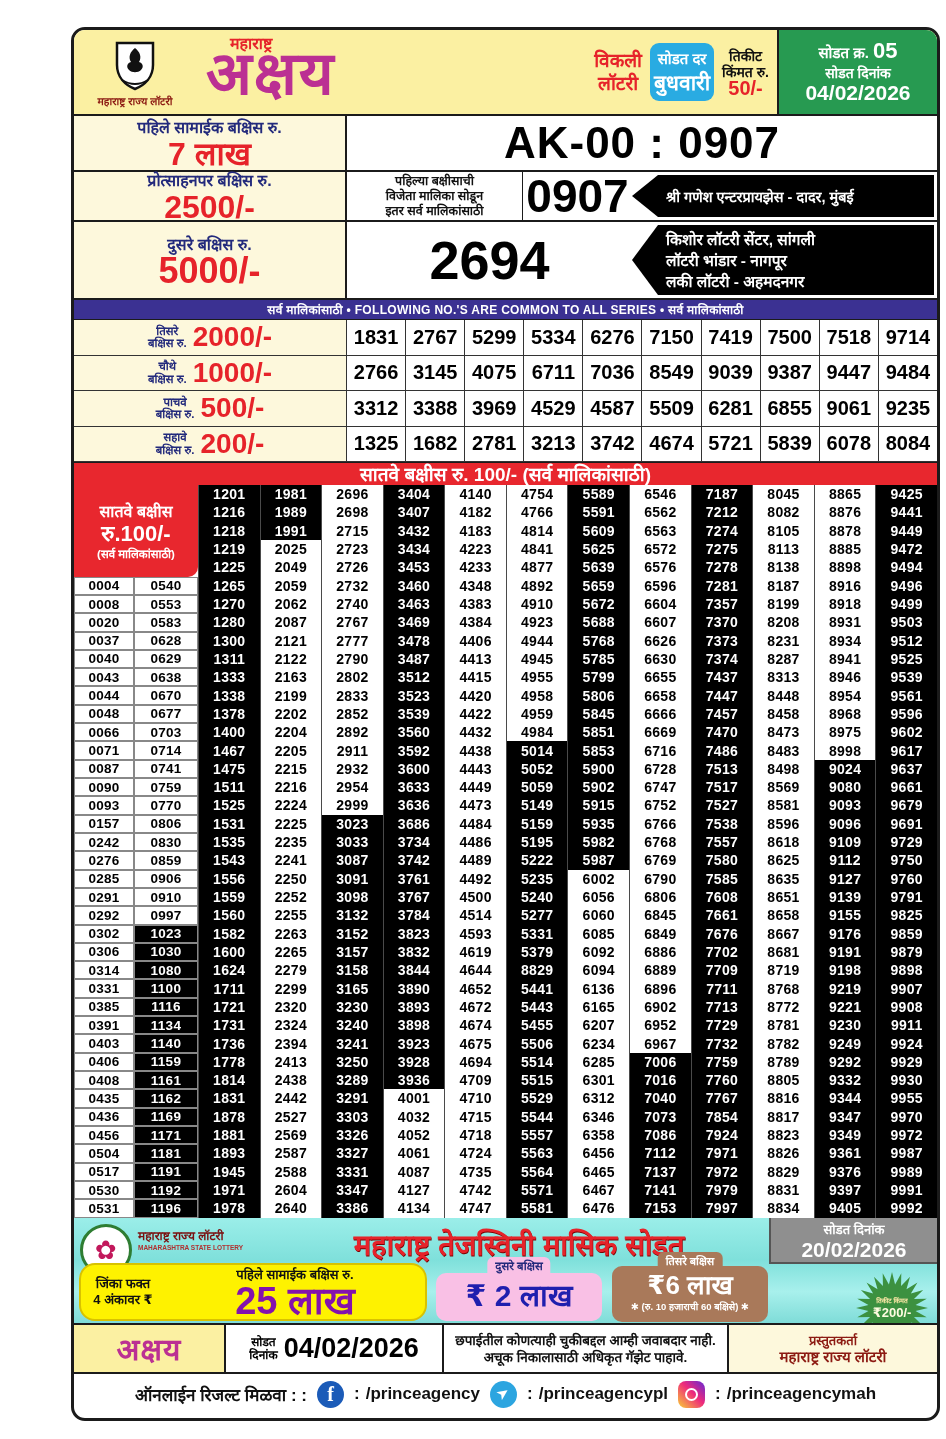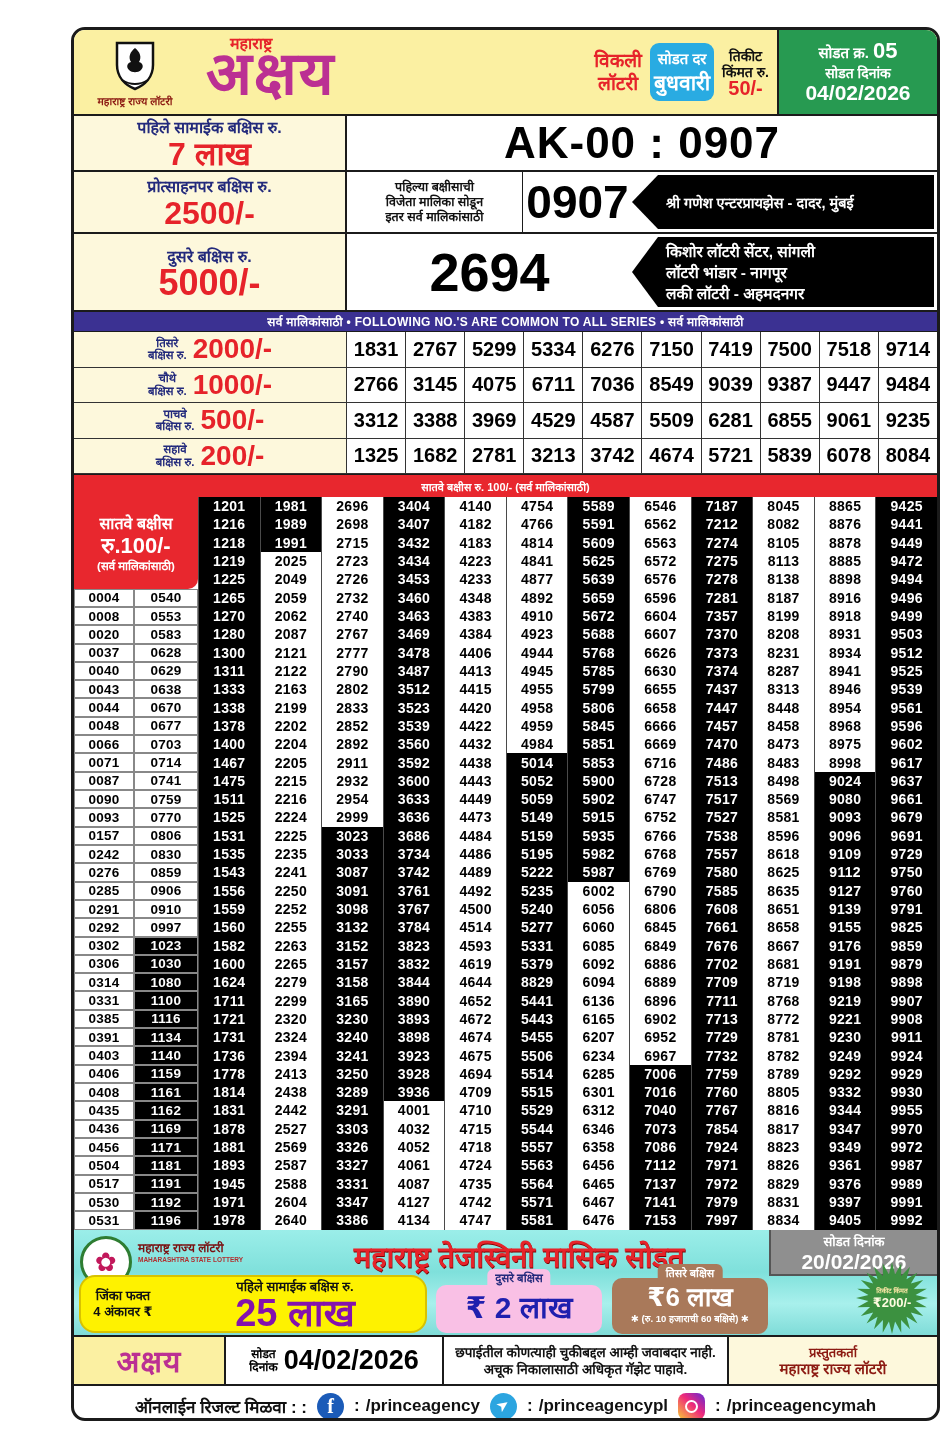--- a/index.html
+++ b/index.html
@@ -32,31 +32,31 @@
   .drawBox .d1 b { font-size: 22px; }
   .drawBox .d2 { font-size: 14px; font-weight: bold; }
   .drawBox .d3 { font-size: 21px; font-weight: 800; }
   
   .prow { display: flex; border-bottom: 2px solid #1b1b1b; }
   .plabel { width: 273px; background: #fdf8dc; border-right: 2px solid #1b1b1b; text-align: center; display: flex; flex-direction: column; justify-content: center; }
   .plabel .pl1 { color: #232a7c; font-weight: 800; font-size: 16px; }
   .plabel .pl2 { color: #e6232a; font-weight: 800; font-size: 32px; line-height: 32px; }
   .row1 { height: 56px; }
   .row1 .bigNum { flex: 1; display: flex; align-items: center; justify-content: center; font-size: 44px; font-weight: 800; color: #000; letter-spacing: 1px; }
-  .row2 { height: 62px; }
+  .row2 { height: 50px; }
   .noteCell { width: 176px; border-right: 1.5px solid #1b1b1b; display: flex; align-items: center; justify-content: center; text-align: center; font-size: 12.5px; font-weight: bold; color: #111; line-height: 15px; padding: 2px; }
   .midNum { flex: 1; display: flex; align-items: center; justify-content: center; font-size: 46px; font-weight: 800; }
   .arrowBox { width: 302px; margin: 3px 3px 3px 0; background: #000; color: #fff; display: flex; flex-direction: column; justify-content: center; padding-left: 34px; clip-path: polygon(0 50%, 26px 0, 100% 0, 100% 100%, 26px 100%); font-weight: bold; }
   .row2 .arrowBox { font-size: 14.5px; }
   .row3 { height: 78px; }
   .row3 .midNum { font-size: 54px; }
   .row3 .arrowBox { font-size: 15.5px; line-height: 21px; }
   
   .purpleBand { height: 19px; background: #3b3192; color: #fff; font-weight: bold; font-size: 12px; display: flex; align-items: center; justify-content: center; letter-spacing: 0.3px; }
-  .redBand { height: 22px; background: #e8272e; color: #fff; font-weight: 800; font-size: 11px; display: flex; align-items: center; justify-content: center; }
+  .redBand { height: 22px; background: #e8272e; color: #fff; font-weight: 800; font-size: 19px; display: flex; align-items: center; justify-content: center; }
   
   .commonTable { border-bottom: 1px solid #1b1b1b; border-top: 1px solid #1b1b1b; }
   .crow { display: flex; height: 35.5px; }
   .crow .clabel { width: 273px; background: #fdf8dc; border-right: 1.5px solid #333; border-bottom: 1.5px solid #333; display: flex; align-items: center; justify-content: center; gap: 6px; }
   .crow .clabel .sm { color: #232a7c; font-weight: bold; font-size: 11.5px; line-height: 12.5px; text-align: center; }
   .crow .clabel .amt { color: #e6232a; font-weight: 800; font-size: 28px; }
   .crow .ccell { flex: 1; border-right: 1.5px solid #333; border-bottom: 1.5px solid #333; display: flex; align-items: center; justify-content: center; font-size: 20px; font-weight: 800; color: #000; }
   .crow .ccell:last-child { border-right: none; }
   
   .seventh { display: grid; grid-template-columns: 60px 64px repeat(12, 1fr); grid-auto-rows: 18.32px; height: 733px; background: #fff; border-bottom: 2px solid #1b1b1b; }
@@ -84,21 +84,21 @@
   .yBox .fp { flex: 1; text-align: center; }
   .yBox .fp .fpl { font-size: 13px; font-weight: 800; color: #111; }
   .yBox .fp .fpa { font-size: 38px; line-height: 36px; font-weight: 800; color: #8412ad; }
   .pBox { position: absolute; left: 362px; top: 55px; width: 166px; height: 48px; background: #f9c0e5; border-radius: 10px; text-align: center; }
   .pBox .tab { position: absolute; left: 50%; transform: translateX(-50%); top: -16px; background: #f9c0e5; border-radius: 6px 6px 0 0; padding: 1px 8px; font-size: 11.5px; font-weight: 800; color: #232a7c; white-space: nowrap; }
   .pBox .amt { font-size: 30px; font-weight: 800; color: #1f1fae; line-height: 46px; }
   .tBox { position: absolute; left: 538px; top: 48px; width: 156px; height: 56px; background: #a9795a; border-radius: 10px; text-align: center; color: #fff; }
   .tBox .tab { position: absolute; left: 50%; transform: translateX(-50%); top: -14px; background: #a9795a; border-radius: 6px 6px 0 0; padding: 1px 8px; font-size: 11px; font-weight: 800; white-space: nowrap; }
   .tBox .amt { font-size: 26px; font-weight: 800; line-height: 30px; margin-top: 4px; }
   .tBox .note { font-size: 9.5px; font-weight: bold; }
-  .starburst { position: absolute; left: 782px; top: 32px; width: 72px; height: 72px; background: #3c9140; display: flex; flex-direction: column; align-items: center; justify-content: center; color: #fff; text-align: center; }
+  .starburst { position: absolute; left: 782px; top: 54px; width: 72px; height: 72px; background: #3c9140; display: flex; flex-direction: column; align-items: center; justify-content: center; color: #fff; text-align: center; }
   .starburst .s1 { font-size: 6.5px; font-weight: bold; color: #ffe9a8; }
   .starburst .s2 { font-size: 13px; font-weight: 800; color: #fffbe0; }
   
   .f1 { display: flex; height: 49px; border-bottom: 2px solid #1b1b1b; align-items: stretch; }
   .f1 .fbrand { width: 152px; background: #fbf0a2; border-right: 2px solid #1b1b1b; display: flex; align-items: center; justify-content: center; color: #bb3093; font-weight: 800; font-size: 30px; letter-spacing: 1px; }
   .f1 .fdate { width: 218px; border-right: 2px solid #1b1b1b; display: flex; align-items: center; justify-content: center; gap: 6px; }
   .f1 .fdate .dl { font-size: 12px; font-weight: bold; line-height: 13px; text-align: center; }
   .f1 .fdate .dv { font-size: 27px; font-weight: 800; }
   .f1 .fdisc { flex: 1; border-right: 2px solid #1b1b1b; display: flex; flex-direction: column; align-items: center; justify-content: center; font-size: 13.5px; font-weight: bold; color: #111; line-height: 17px; text-align: center; }
   .f1 .fpres { width: 208px; background: #fdf8dc; display: flex; flex-direction: column; align-items: center; justify-content: center; color: #8c1a12; font-weight: 800; font-size: 13px; line-height: 16px; }

